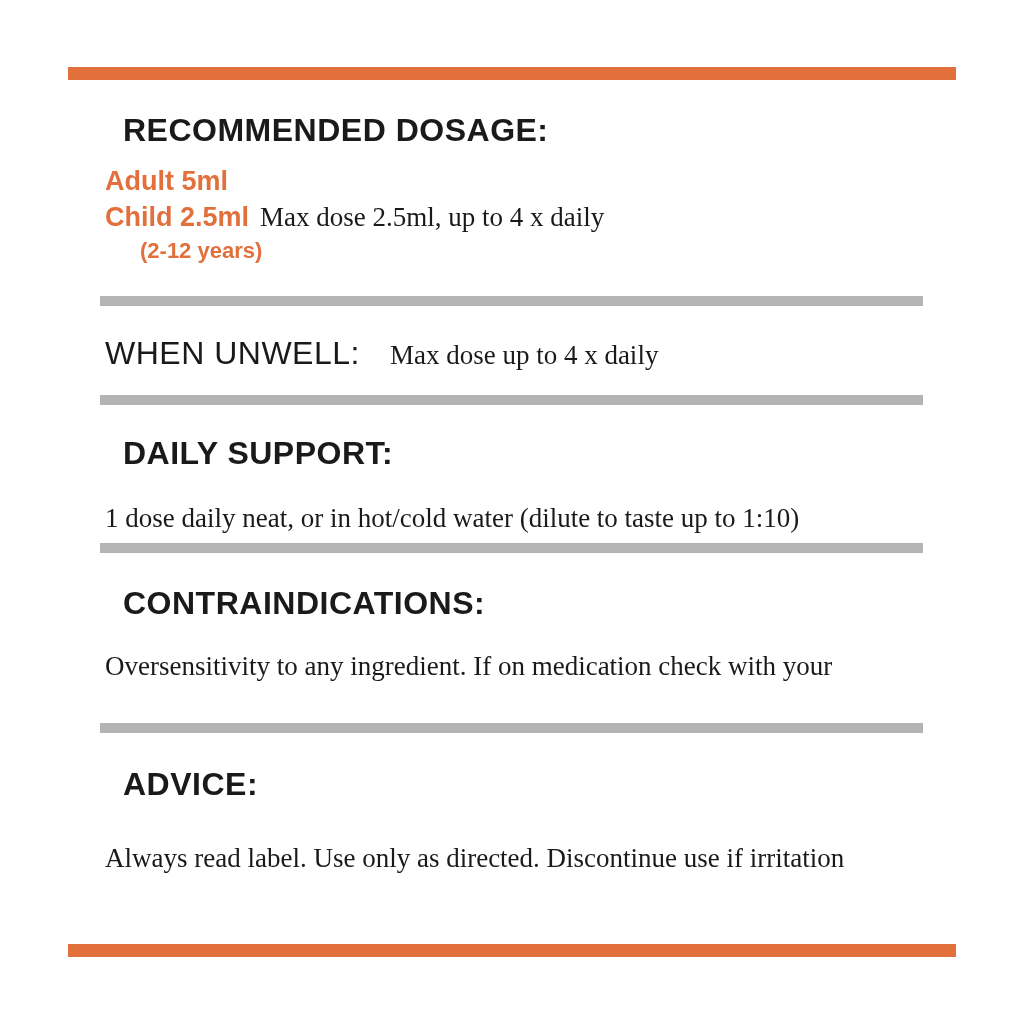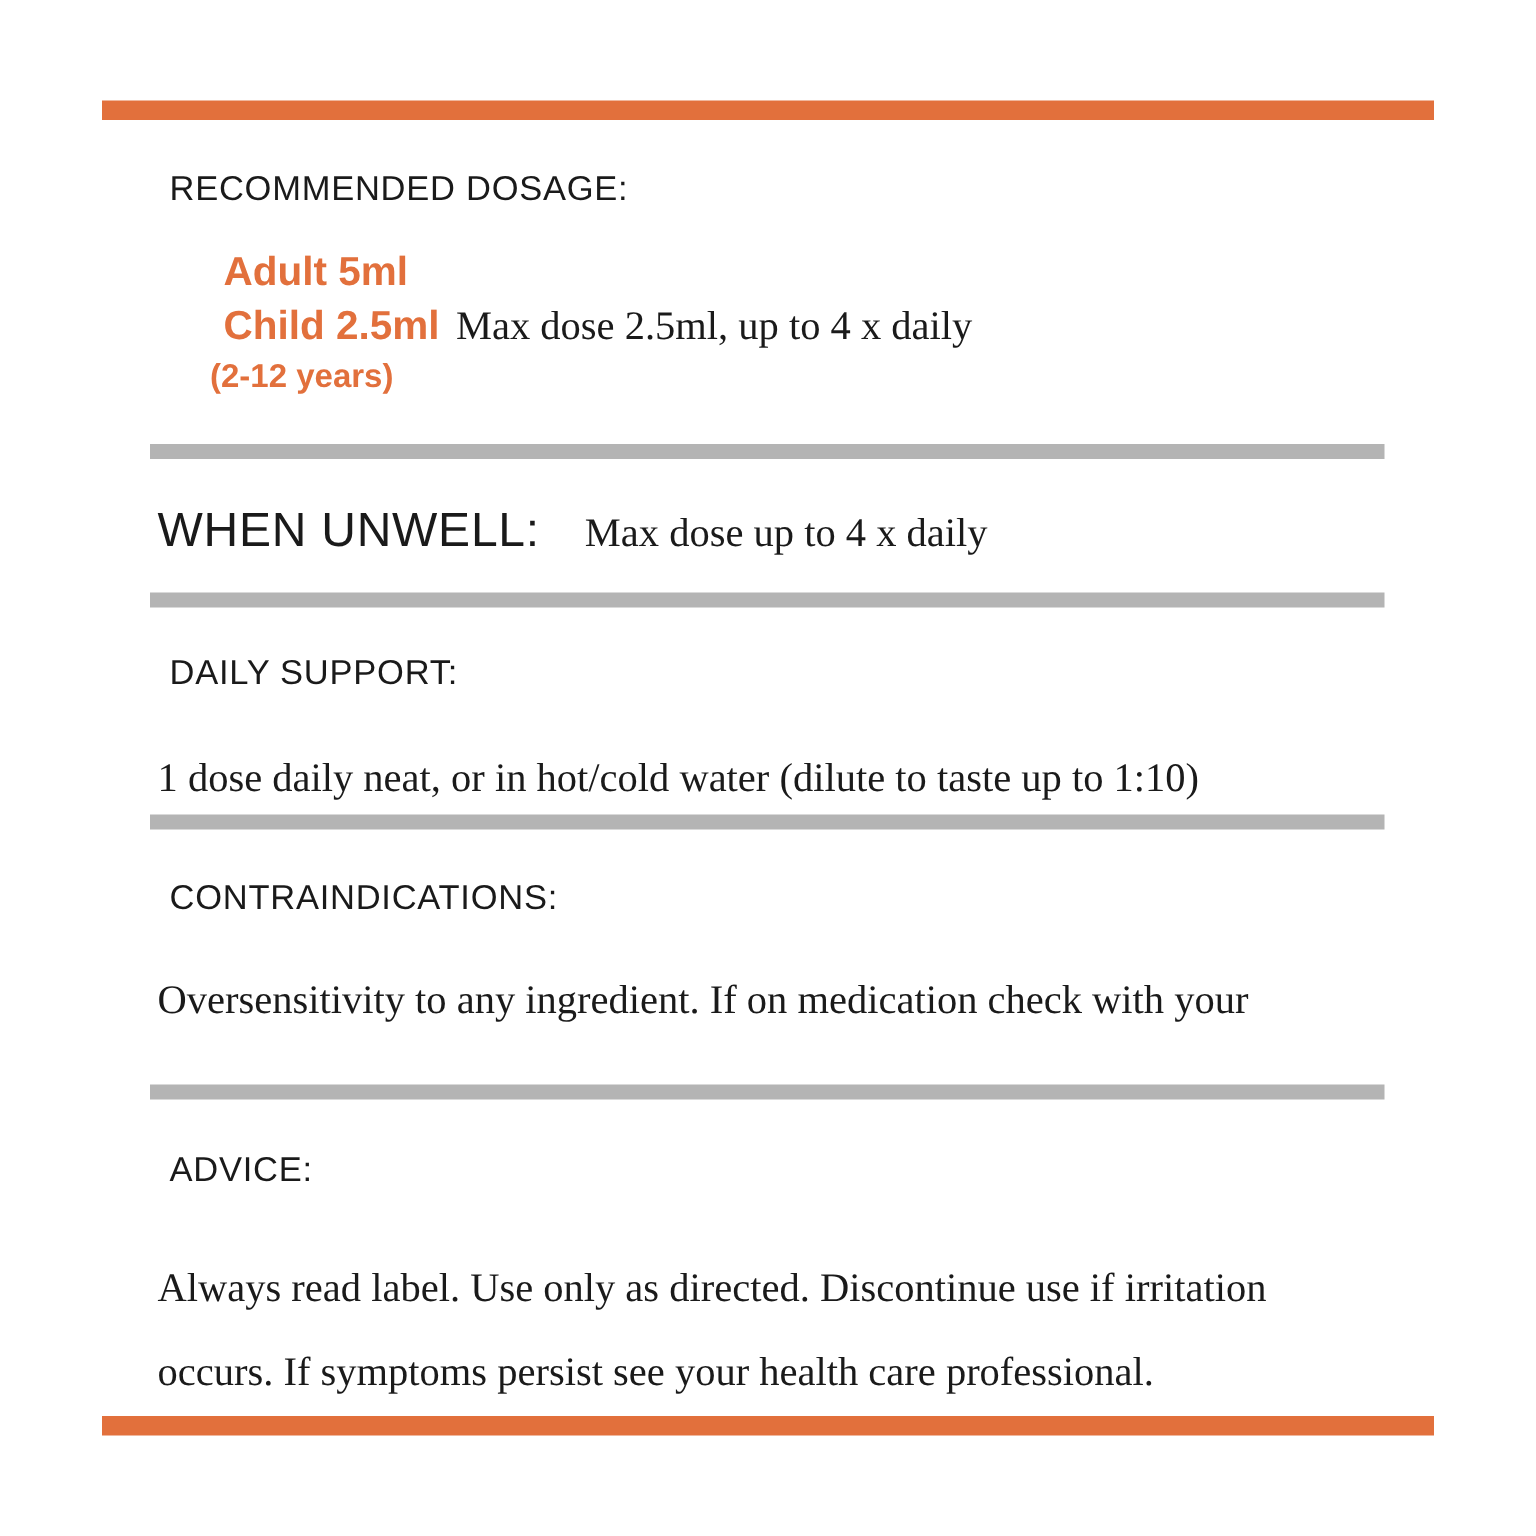--- a/index.html
+++ b/index.html
@@ -26,24 +26,24 @@
   .bar-bottom{top:944px;}
   .divider{
     position:absolute;
     left:100px;
     width:823px;
     height:10px;
     background:var(--divider);
   }
   .heading{
     position:absolute;
-    left:113px;
+    left:123px;
     font-family:"Liberation Sans", sans-serif;
-    font-weight:400;
-    font-size:23px;
+    font-weight:700;
+    font-size:32px;
     letter-spacing:0.5px;
     color:var(--ink);
     white-space:nowrap;
   }
   .serif{
     font-family:"Liberation Serif", serif;
     font-size:27px;
     color:var(--ink);
   }
   .dosage-table{
@@ -56,21 +56,20 @@
     align-items:baseline;
     height:36px;
   }
   .dosage-label{
     width:155px;
     flex:0 0 155px;
     font-weight:700;
     font-size:27px;
     color:var(--accent);
     white-space:nowrap;
-    margin-left:44px;
   }
   .dosage-detail{
     white-space:nowrap;
   }
   .age-note{
     margin-left:35px;
     height:36px;
     font-weight:700;
     font-size:22px;
     color:var(--accent);
@@ -138,16 +137,15 @@
 <div class="heading" style="top:585px;">CONTRAINDICATIONS:</div>
 <div class="body-text serif" style="top:628px;">
   <div class="line">Oversensitivity to any ingredient. If on medication check with your</div>
 </div>
 
 <div class="divider" style="top:723px;"></div>
 
 <div class="heading" style="top:766px;">ADVICE:</div>
 <div class="body-text serif" style="top:820px;">
   <div class="line">Always read label. Use only as directed. Discontinue use if irritation</div>
-  <div class="line">occurs. If symptoms persist see your health care professional.</div>
 </div>
 
 <div class="accent-bar bar-bottom"></div>
 
 </body></html>

